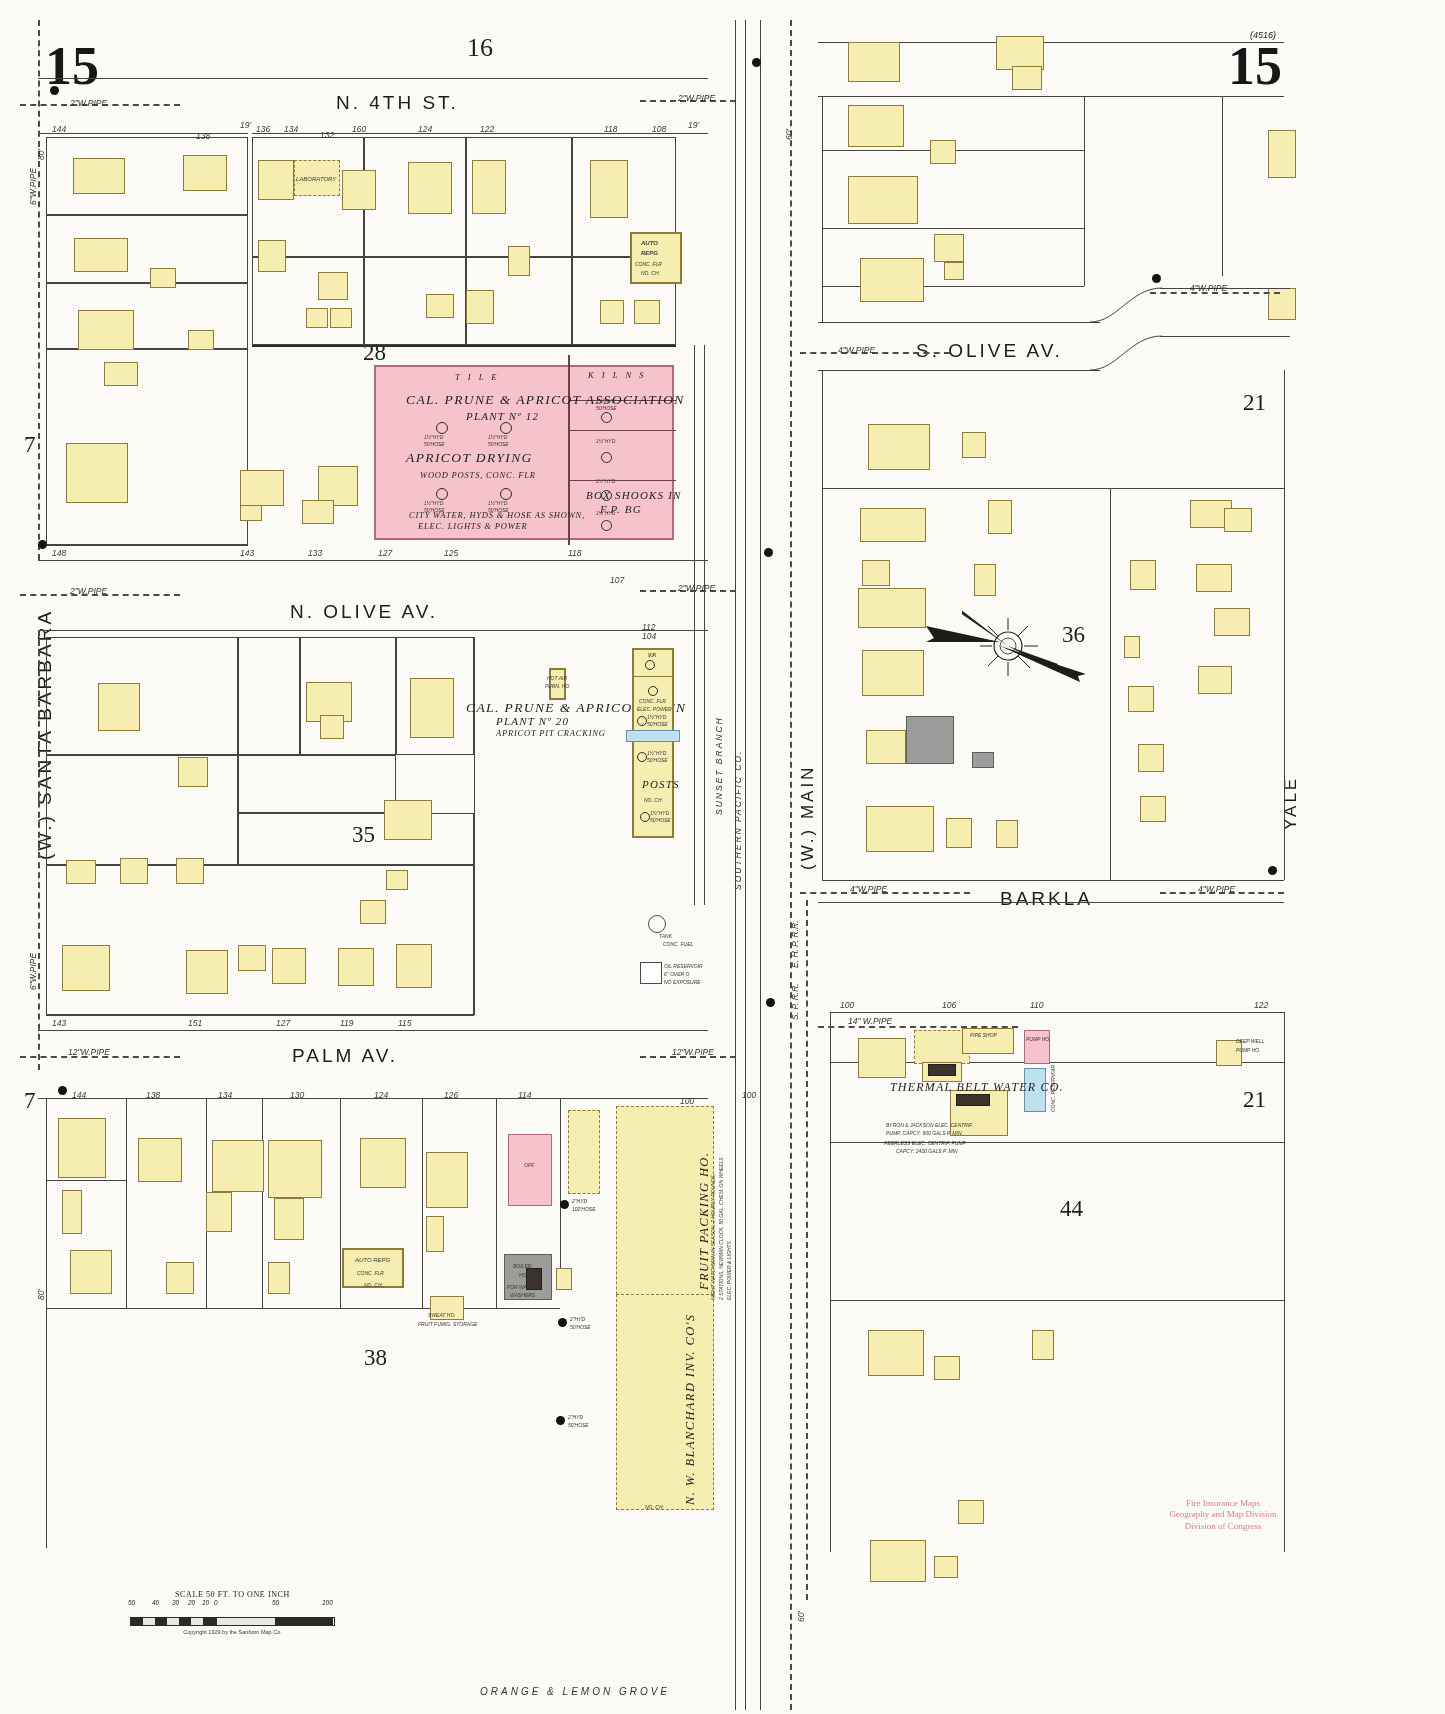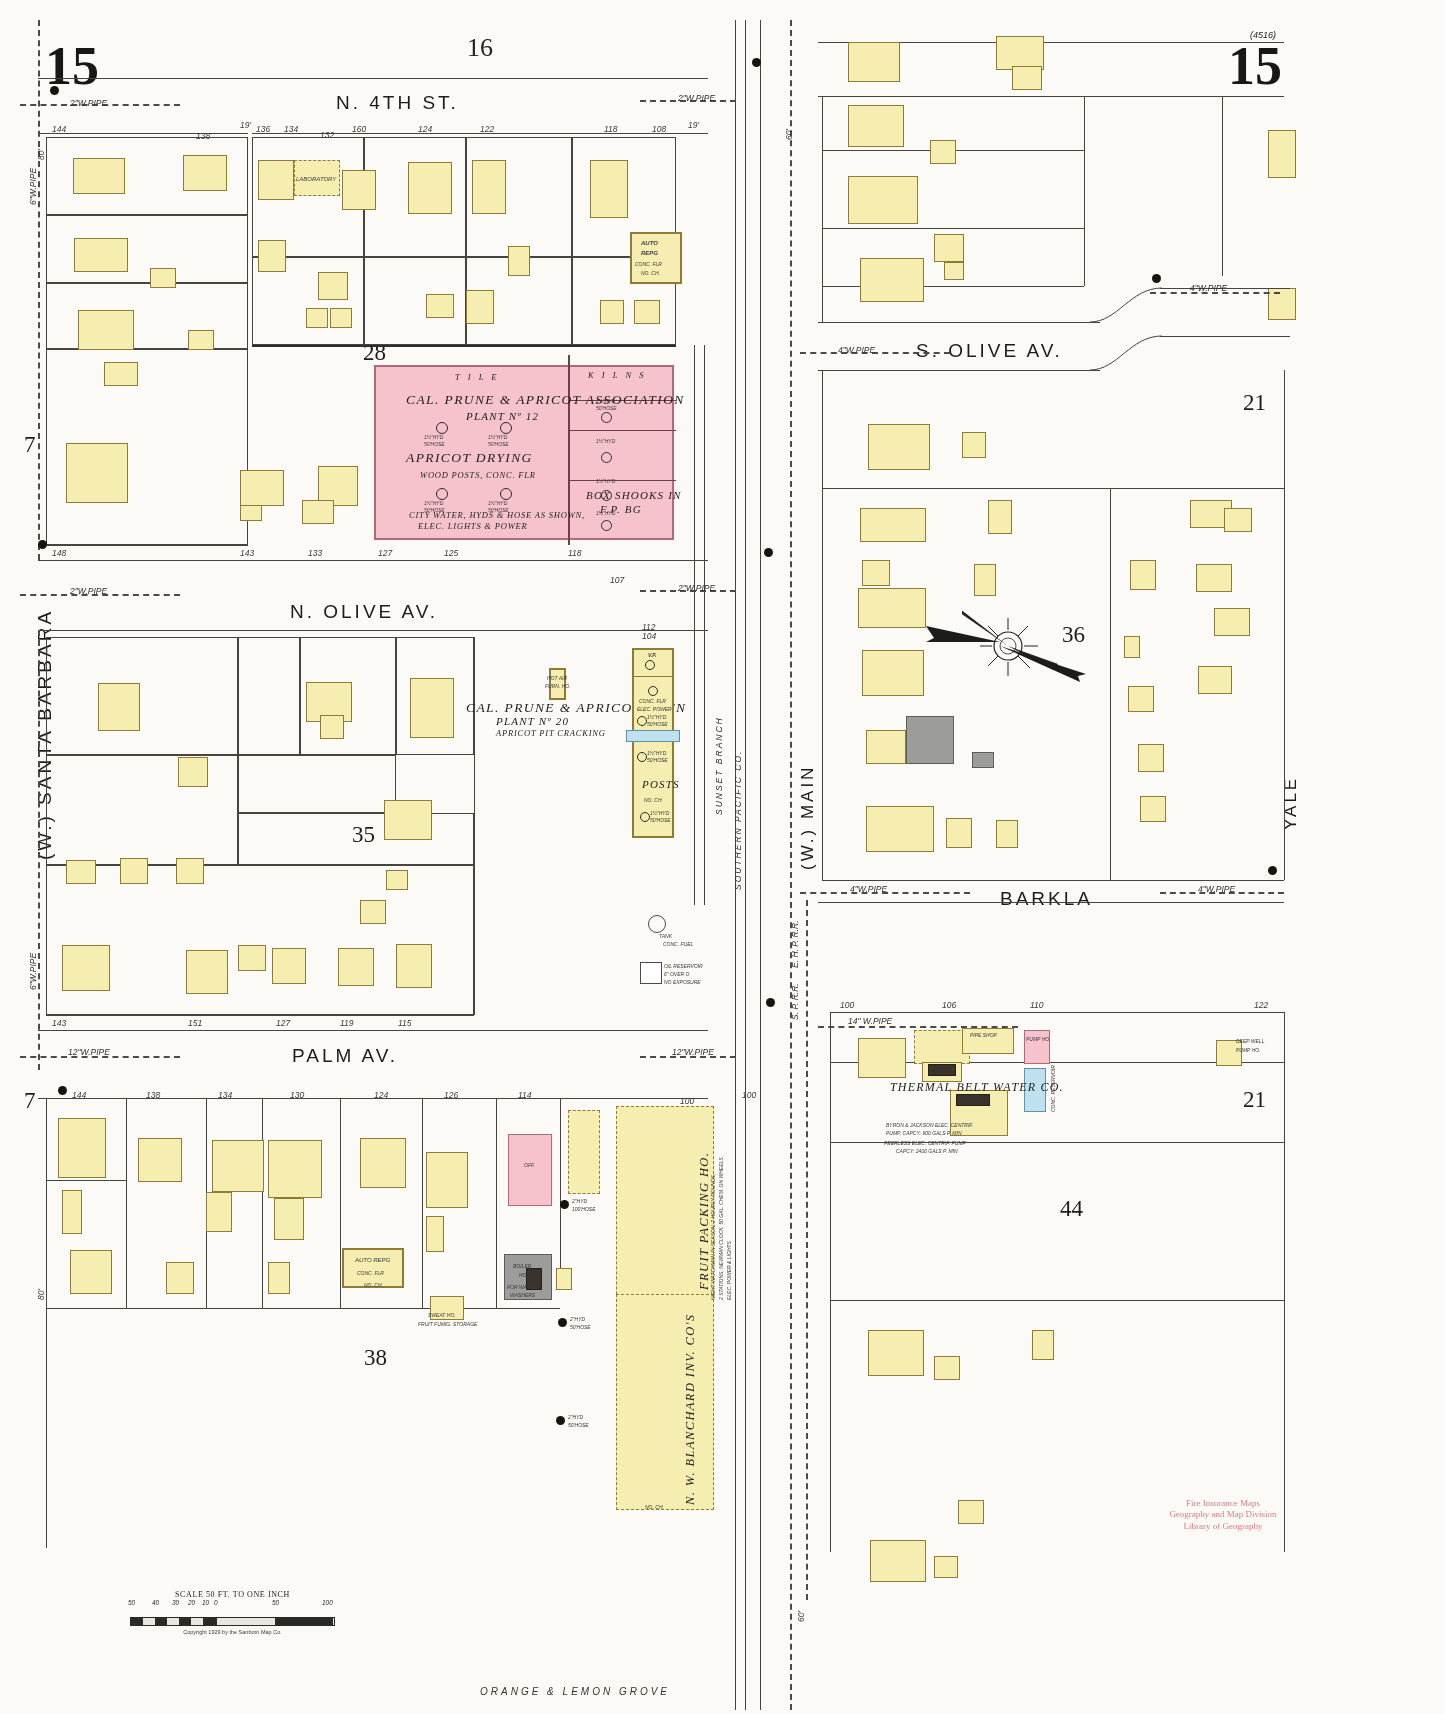--- a/index.html
+++ b/index.html
@@ -557,16 +557,16 @@
       <div class="sb-seg" style="left:48px;width:12px;"></div>
       <div class="sb-seg" style="left:72px;width:14px;"></div>
       <div class="sb-seg" style="left:144px;width:58px;"></div>
     </div>
     <div class="sb-copy">Copyright 1929 by the Sanborn Map Co.</div>
   </div>
 
   <div id="locstamp">
     <div>Fire Insurance Maps</div>
     <div>Geography and Map Division</div>
-    <div>Library of Geography</div>
+    <div>Division of Congress</div>
   </div>
 
 </div>
 
 </body></html>

